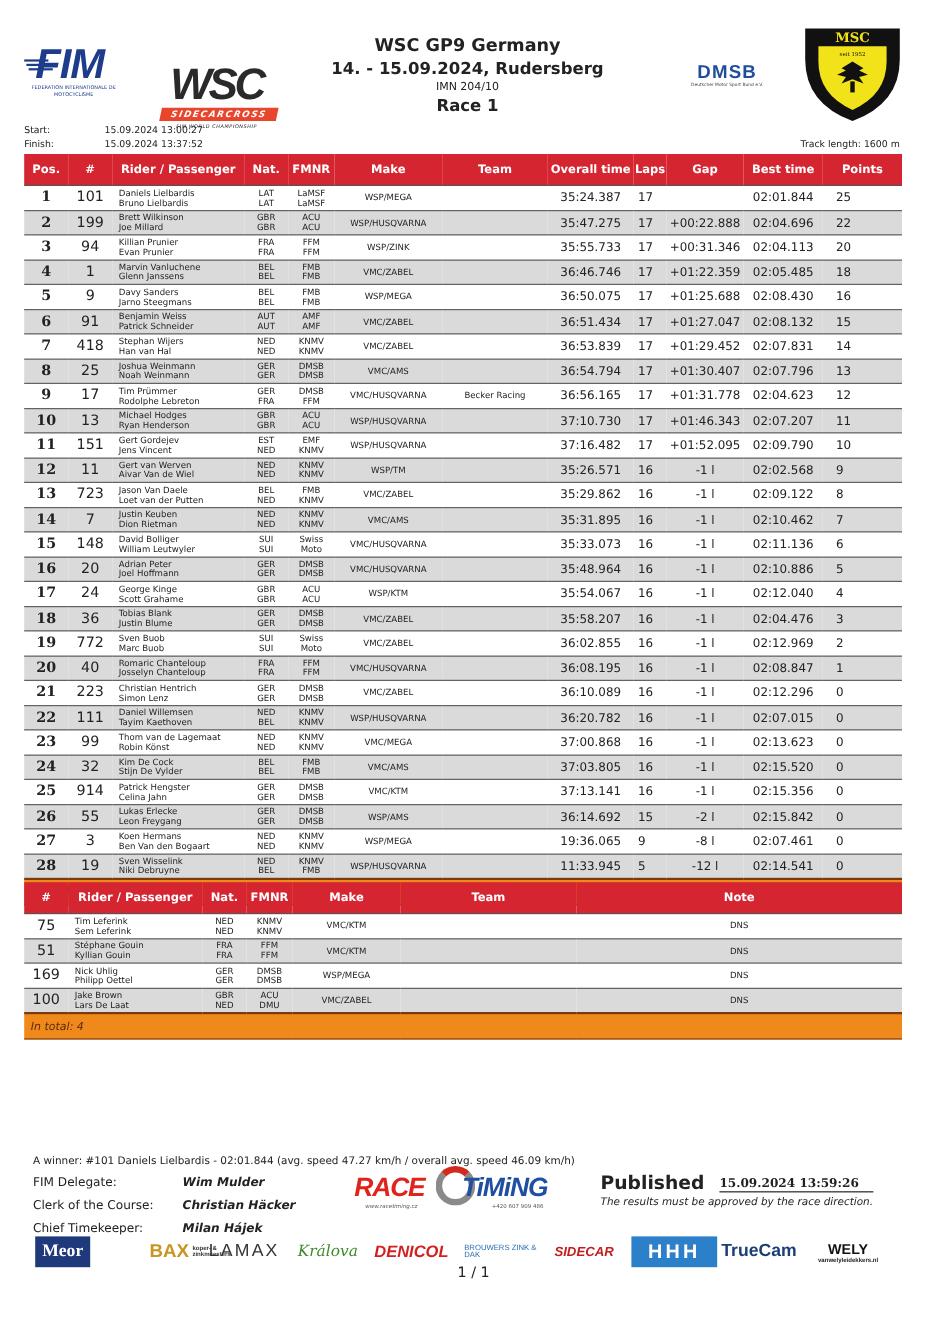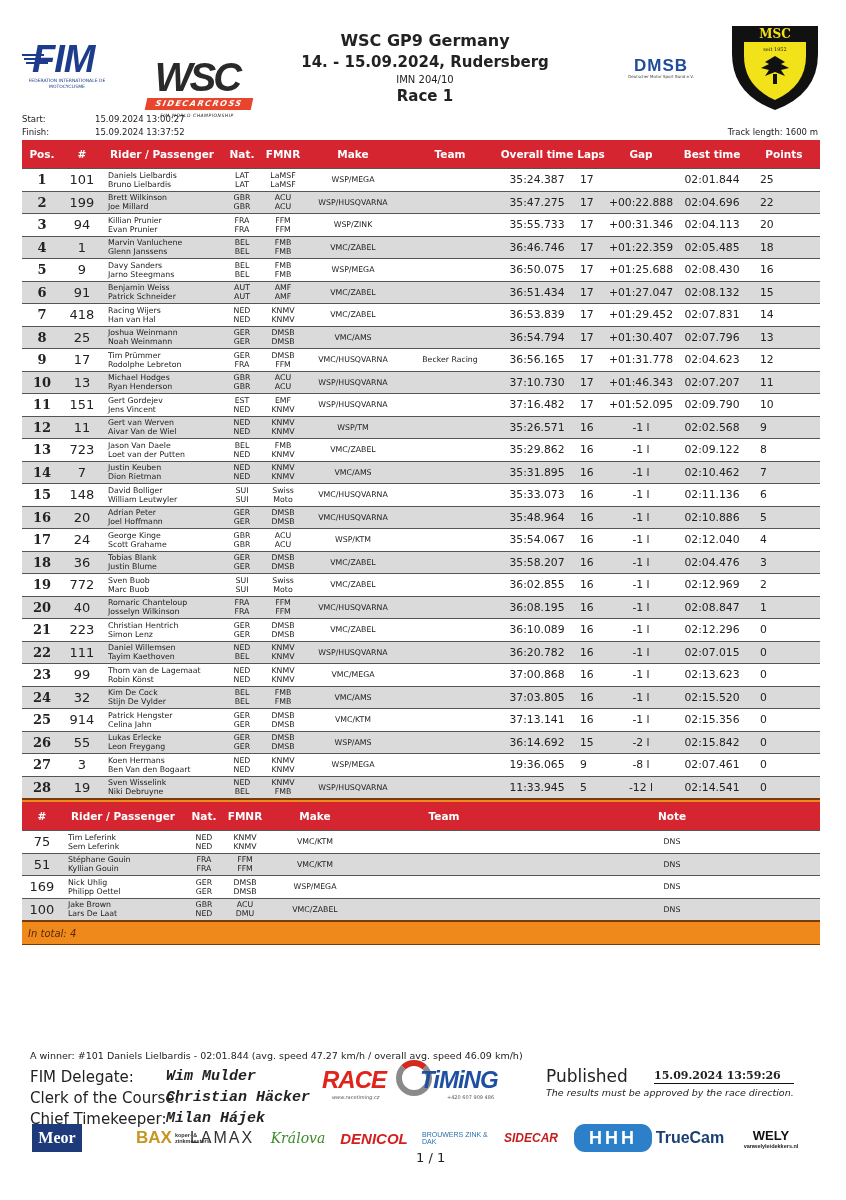--- a/index.html
+++ b/index.html
@@ -59,52 +59,52 @@
   tr.total td { background: #f0891c; text-align: left; padding-left: 6px; font-style: italic; font-size: 10px;
         height: 22px; border-top: 2px solid #7a3b0a; border-bottom: 1px solid #7a3b0a; color: #5a2a05; }
 
   #results { top: 140px; }
   #dns { top: 802px; }
   #dns th { height: 28px; }
   #dns td.num { font-size: 13px; }
 
   
   .footer-winner { position: absolute; left: 30px; top: 1050px; font-size: 9.5px; }
-  .off { position: absolute; font-size: 15px; }
+  .off { position: absolute; font-size: 11px; }
   .off-label { left: 30px; }
-  .off-val { left: 166px; font-weight: bold; font-style: italic; font-family: Liberation Mono, monospace; }
+  .off-val { left: 166px; font-weight: bold; font-style: italic; }
 
   .rt-logo { position: absolute; left: 322px; top: 1060px; width: 205px; height: 46px; }
   .rt-logo .race { position: absolute; left: 0; top: 6px; font-family: "Liberation Sans", sans-serif; font-weight: bold;
         font-style: italic; font-size: 24px; color: #e0231b; letter-spacing: -1px; }
   .rt-logo .timing { position: absolute; left: 98px; top: 6px; font-family: "Liberation Sans", sans-serif; font-weight: bold;
         font-style: italic; font-size: 24px; color: #1e4fa1; letter-spacing: -1px; }
   .rt-logo .ring { position: absolute; left: 74px; top: 0; width: 36px; height: 36px; border: 6px solid #8a8a8a;
         border-radius: 50%; box-sizing: border-box; border-top-color: #d32a20; }
   .rt-logo .url { position: absolute; left: 10px; top: 34px; font-size: 5px; color: #555; font-style: italic; }
   .rt-logo .phone { position: absolute; left: 125px; top: 34px; font-size: 5px; color: #555; }
 
   .pub { position: absolute; left: 546px; top: 1066px; }
-  .pub .pub-word { font-weight: normal; font-size: 17px; }
+  .pub .pub-word { font-weight: bold; font-size: 17px; }
   .pub .pub-date { position: absolute; left: 108px; top: 3px; font-family: "DejaVu Serif", serif; font-weight: bold;
         font-size: 11px; white-space: nowrap; border-bottom: 1.5px solid #111; padding: 0 0 1px 0; width: 140px; }
   .pub-note { position: absolute; left: 546px; top: 1087px; font-size: 9.5px; font-style: italic; }
 
   .sponsors { position: absolute; left: 30px; top: 1124px; width: 790px; height: 30px; }
   .sp { position: absolute; top: 0; height: 28px; display: flex; align-items: center; justify-content: center;
         font-family: "Liberation Sans", sans-serif; font-weight: bold; }
   .sp-meor { left: 2px; width: 50px; background: #1f3a7a; color: #fff; font-family: "Liberation Serif", serif; font-size: 16px; }
   .sp-bax { left: 86px; width: 86px; color: #c89620; font-size: 17px; justify-content: space-between; margin-left: 20px; }
   .sp-bax small { font-size: 5.5px; color: #333; line-height: 6px; margin-left: 3px; }
   .sp-lamax { left: 157px; width: 70px; color: #333; font-weight: normal; font-size: 16px; letter-spacing: 2px; }
   .sp-kralovka { left: 238px; width: 60px; color: #3d8a2a; font-family: "DejaVu Serif", serif; font-style: italic; font-size: 14px; font-weight: normal; }
   .sp-denicol { left: 308px; width: 72px; color: #d41f1f; font-style: italic; font-size: 15px; }
   .sp-brouwers { left: 392px; width: 66px; color: #2a6fb0; font-size: 7px; font-weight: normal; }
   .sp-sidecar { left: 468px; width: 66px; color: #c41d1d; font-style: italic; font-size: 12px; }
-  .sp-hhh { left: 544px; width: 78px; background: #2c7fc9; color: #fff; font-size: 18px; letter-spacing: 3px; border-radius: 11px; }
+  .sp-hhh { left: 544px; width: 78px; background: #2c7fc9; color: #fff; font-size: 18px; letter-spacing: 3px; }
   .sp-truecam { left: 625px; width: 70px; color: #1a3f75; font-size: 16px; }
   .sp-wely { left: 703px; width: 76px; color: #111; font-size: 13px; flex-direction: column; }
   .sp-wely small { font-size: 5.5px; color: #222; }
 
   .page-num { position: absolute; left: 416px; top: 1150px; font-size: 13px; }
 </style>
 </head>
 <body>
 
 <div class="logo fim-logo">
@@ -314,21 +314,21 @@
         <td class="time">36:51.434</td>
         <td class="laps">17</td>
         <td class="gap">+01:27.047</td>
         <td class="best">02:08.132</td>
         <td class="pts">15</td>
       </tr>
       <tr class="r">
         <td class="pos">7</td>
         <td class="num">418</td>
         <td class="names">
-          <span class="name-line">Racing Wijers</span>
+          <span class="name-line">Stephan Wijers</span>
           <span class="name-line">Han van Hal</span>
         </td>
         <td class="nat">
           <span class="nat-line">NED</span>
           <span class="nat-line">NED</span>
         </td>
         <td class="fm">
           <span class="fm-line">KNMV</span>
           <span class="fm-line">KNMV</span>
         </td>
@@ -614,21 +614,21 @@
         <td class="laps">16</td>
         <td class="gap">-1 l</td>
         <td class="best">02:12.969</td>
         <td class="pts">2</td>
       </tr>
       <tr class="r alt">
         <td class="pos">20</td>
         <td class="num">40</td>
         <td class="names">
           <span class="name-line">Romaric Chanteloup</span>
-          <span class="name-line">Josselyn Wilkinson</span>
+          <span class="name-line">Josselyn Chanteloup</span>
         </td>
         <td class="nat">
           <span class="nat-line">FRA</span>
           <span class="nat-line">FRA</span>
         </td>
         <td class="fm">
           <span class="fm-line">FFM</span>
           <span class="fm-line">FFM</span>
         </td>
         <td class="make">VMC/HUSQVARNA</td>

